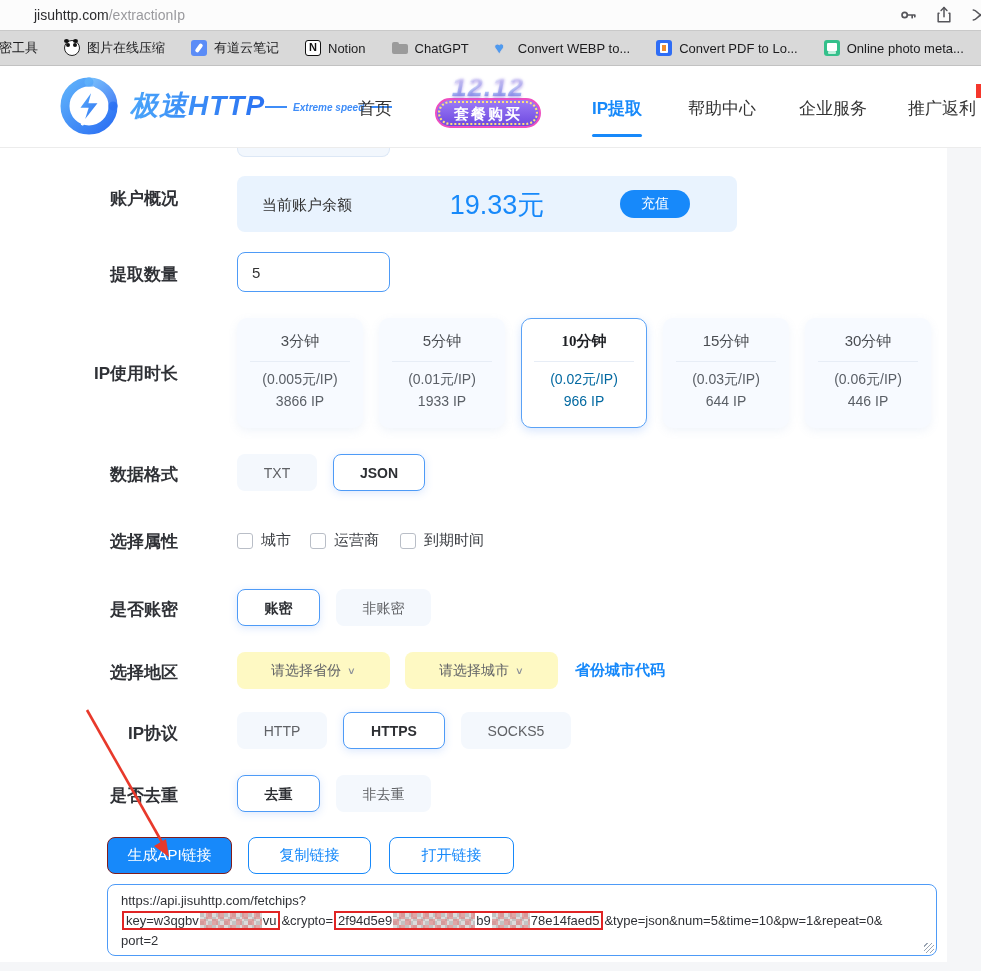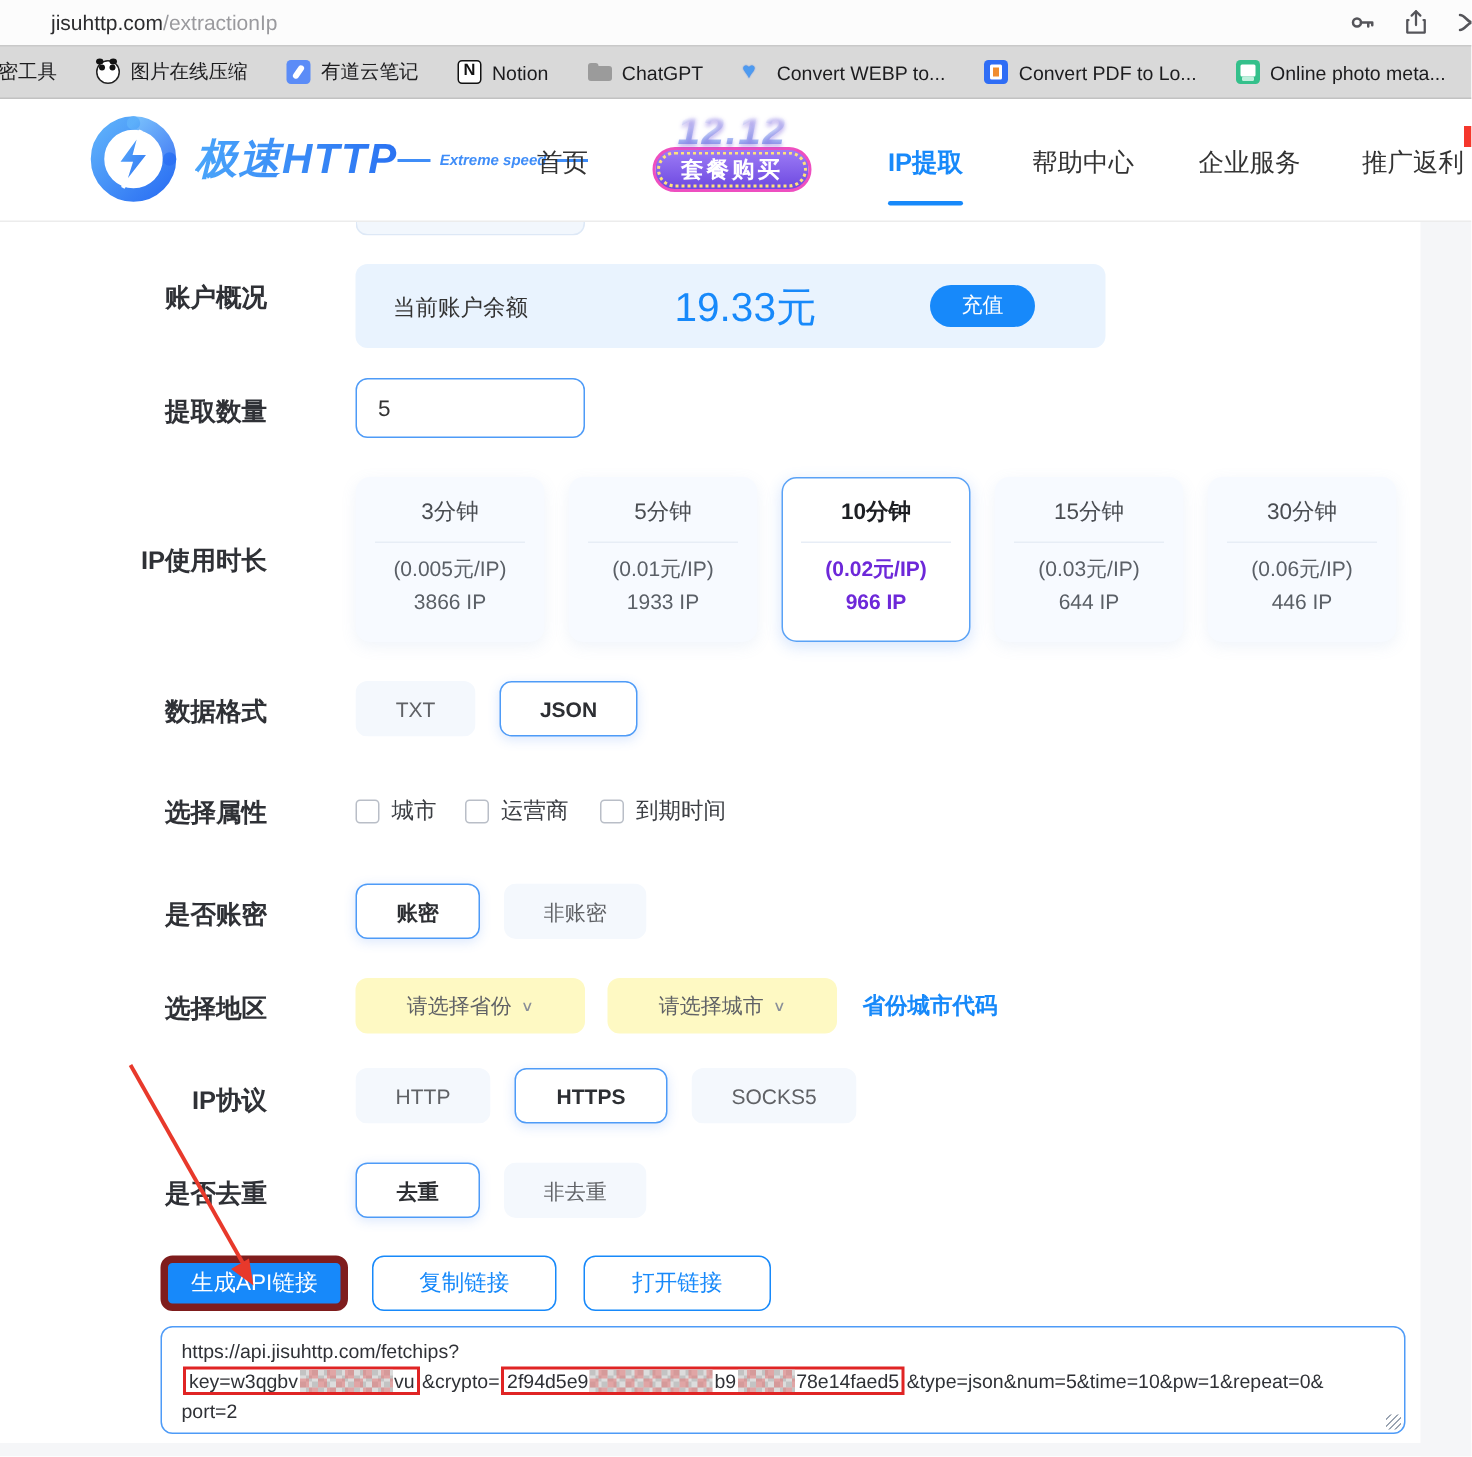--- a/index.html
+++ b/index.html
@@ -68,39 +68,39 @@
   .acct-balance-label { position:absolute; left:25px; top:20px; font-size:15px; color:#333; }
   .acct-balance-value { position:absolute; left:180px; top:11px; width:160px; text-align:center; font-size:27px; color:#1789fa; }
   .recharge-btn { position:absolute; left:383px; top:14px; width:70px; height:28px; border:none; border-radius:14px; background:#1789fa; color:#fff; font-size:14px; cursor:pointer; font-family:inherit; }
 
   .qty-input { position:absolute; left:237px; top:104px; width:153px; height:40px; border:1px solid #4e9bf7; border-radius:8px; padding:0 14px; font-size:15px; color:#333; font-family:inherit; outline:none; background:#fff; }
 
   .cards { position:absolute; left:237px; top:170px; display:flex; gap:16px; }
   .card { width:126px; height:110px; border-radius:10px; background:#f7faff; box-shadow:0 3px 10px rgba(110,150,210,.10); border:1px solid transparent; cursor:pointer; text-align:center; }
   .card.selected { background:#fff; border:1px solid #5aa2f6; box-shadow:0 3px 10px rgba(60,130,246,.20); }
   .card-title { margin-top:13px; font-size:15px; color:#4a4d52; }
-  .card.selected .card-title { color:#1d1f23; font-weight:bold; }
+  .card.selected .card-title { color:#1d1f23; font-weight:bold;font-family:Liberation Serif, serif; }
   .card-div { margin:10px 12px 9px; height:1px; background:#e7edf6; }
   .card-price { font-size:14px; color:#5a5f66; }
   .card-stock { margin-top:4px; font-size:14px; color:#5a5f66; }
-  .card.selected .card-price, .card.selected .card-stock { color:#6d28d9;font-weight:bold; }
+  .card.selected .card-price, .card.selected .card-stock { color:#0369a1; }
 
   .pill { position:absolute; height:37px; line-height:37px; text-align:center; border-radius:8px; background:#f4f8fd; color:#606266; font-size:14px; cursor:pointer; border:1px solid transparent; }
   .pill.selected { background:#fff; border:1px solid #4e9bf7; color:#2d2f33; font-weight:600; box-shadow:0 2px 8px rgba(60,130,246,.18); }
 
   .cb-group { position:absolute; top:383px; display:flex; align-items:center; gap:8px; cursor:pointer; }
   .cb-box { width:16px; height:16px; border:1px solid #b9bec7; border-radius:3px; background:#fff; }
   .cb-label { font-size:15px; color:#3b3e43; }
 
   .dd { position:absolute; height:37px; width:153px; border-radius:8px; background:#fef9c3; color:#606266; font-size:14px; cursor:pointer; display:flex; align-items:center; justify-content:center; gap:6px; }
   .dd .chev { font-size:12px; color:#8a8f98; transform:scaleY(.8); }
   .region-link { position:absolute; left:575px; top:513px; font-size:15px; font-weight:600; color:#1789fa; cursor:pointer; text-decoration:none; }
 
   .btn { position:absolute; top:689px; height:37px; border-radius:8px; font-size:15px; cursor:pointer; font-family:inherit; }
-  .btn-primary { background:#1789fa; border:5px solid #7f1d1d; color:#fff; }
+  .btn-primary { background:#1789fa; border:1px solid #7f1d1d; color:#fff; }
   .btn-outline { background:#fff; border:1px solid #1789fa; color:#1789fa; }
 
   .urlbox { position:absolute; left:107px; top:736px; width:830px; height:72px; border:1px solid #4e9bf7; border-radius:8px; background:#fff; padding:6px 13px; font-size:13px; line-height:20px; color:#2f3136; cursor:text; }
   .redbox { border:2px solid #e02424; padding:0 2px; margin:0 1px; }
   .mosaic { display:inline-block; height:15px; vertical-align:-3px; margin:0 1px;
     background:
       repeating-conic-gradient(from 0deg, rgba(228,120,120,.55) 0% 25%, rgba(0,0,0,0) 0% 50%) 0 0/ 12px 12px,
       repeating-conic-gradient(#dcdcdc 0% 25%, #c3c3c3 0% 50%) 0 0/ 8px 8px; }
   .m1 { width:62px; } .m2 { width:82px; } .m3 { width:38px; }
   .resize-handle { position:absolute; right:2px; bottom:2px; width:10px; height:10px;

